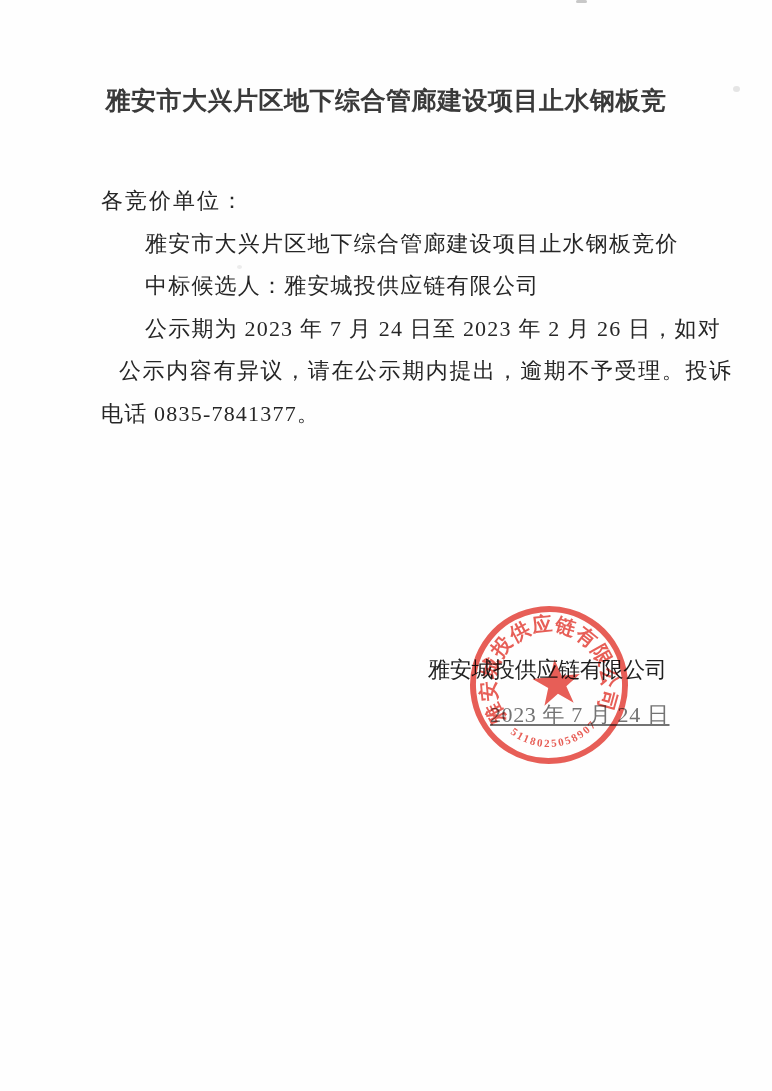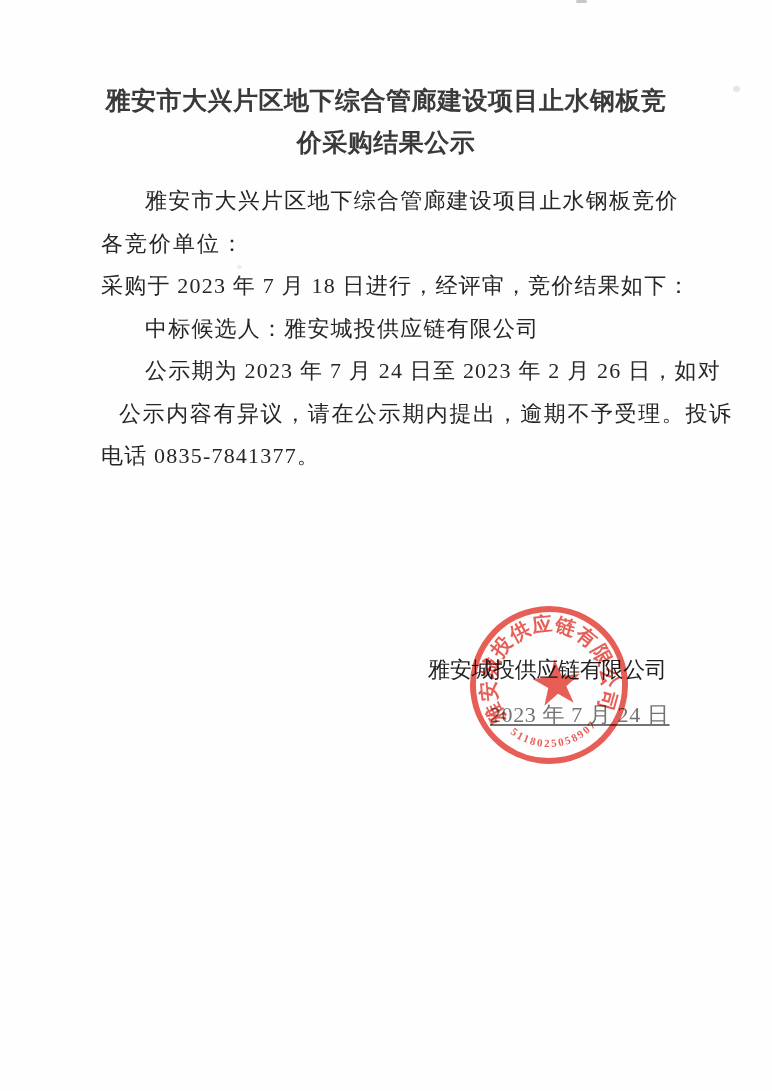--- a/index.html
+++ b/index.html
@@ -70,27 +70,25 @@
 <body>
 
 <div class="page">
 
   <div class="artifact a1"></div>
   <div class="artifact a2"></div>
   <div class="artifact a3"></div>
 
   <h1 class="title">
     <span class="title-line">雅安市大兴片区地下综合管廊建设项目止水钢板竞</span>
-    <span class="title-line">价采购结果公示</span>
   </h1>
 
   <div class="doc-body">
+    <p class="bline ls2">各竞价单位：</p>
     <p class="bline ind">雅安市大兴片区地下综合管廊建设项目止水钢板竞价</p>
-    <p class="bline ls2">各竞价单位：</p>
-    <p class="bline">采购于 2023 年 7 月 18 日进行，经评审，竞价结果如下：</p>
     <p class="bline ind">中标候选人：雅安城投供应链有限公司</p>
     <p class="bline ind">公示期为 2023 年 7 月 24 日至 2023 年 2 月 26 日，如对</p>
     <p class="bline ls16">公示内容有异议，请在公示期内提出，逾期不予受理。投诉</p>
     <p class="bline">电话 0835-7841377。</p>
   </div>
 
   <div class="sig-company">雅安城投供应链有限公司</div>
   <div class="sig-date">2023 年 7 月 24 日</div>
 
   <svg class="seal" viewBox="0 0 200 200" aria-hidden="true">

